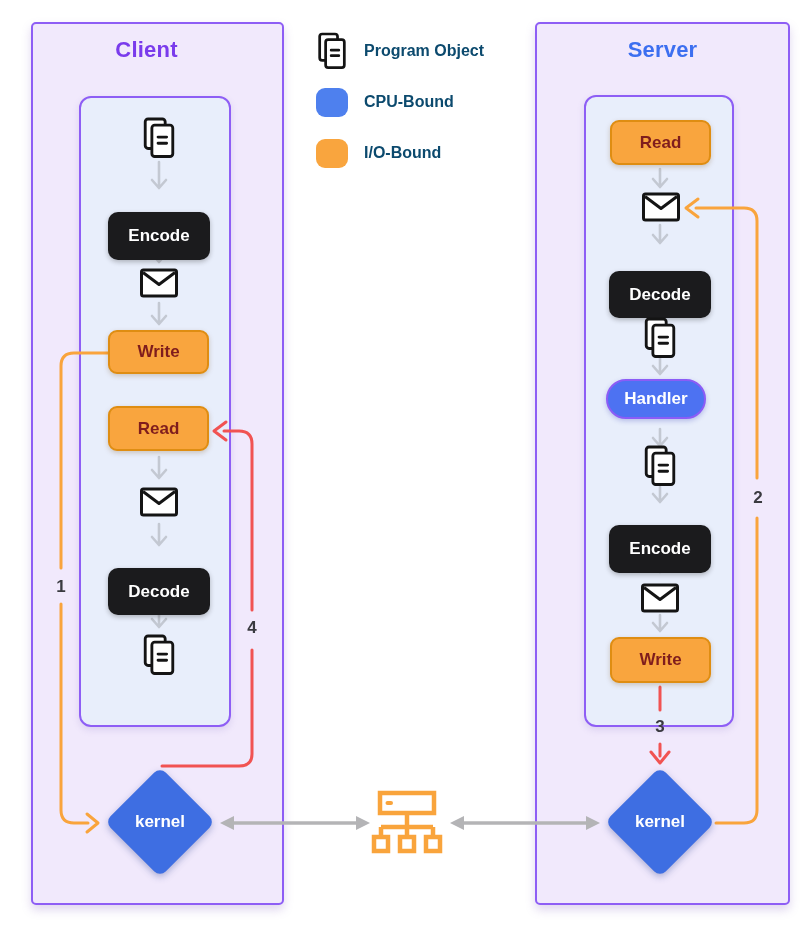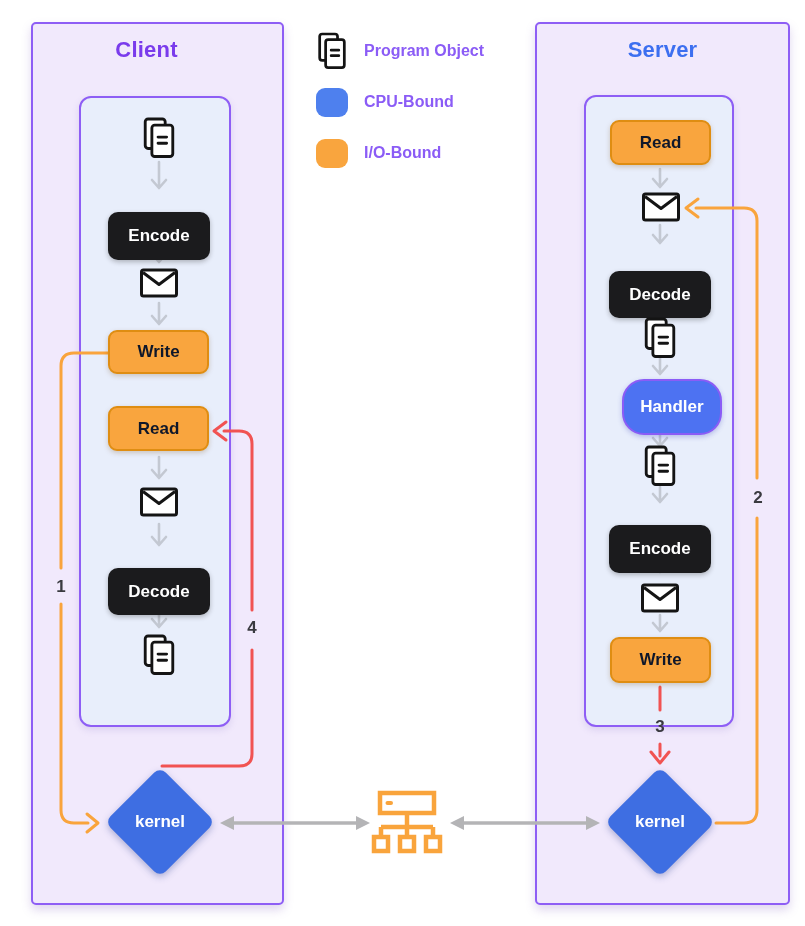--- a/index.html
+++ b/index.html
@@ -17,41 +17,41 @@
 
   .inner-box{position:absolute;background:#e8eefb;border:2.5px solid #8e5ef5;border-radius:12px;
              box-shadow:0 3px 7px rgba(120,100,190,.18);box-sizing:border-box;}
   .inner-box.client{left:79px;top:96px;width:152px;height:631px;}
   .inner-box.server{left:584px;top:95px;width:150px;height:632px;}
 
   
   .op{position:absolute;display:flex;align-items:center;justify-content:center;
       font-weight:700;font-size:17px;box-sizing:border-box;}
   .op-black{background:#1b1b1d;color:#ffffff;border-radius:10px;box-shadow:0 2px 5px rgba(20,20,20,.28);margin-top:20px;}
-  .op-orange{background:#f9a53e;color:#0f172a;border:2.5px solid #df8d12;border-radius:9px;
+  .op-orange{background:#f9a53e;color:#7f1d1d;border:2.5px solid #df8d12;border-radius:9px;
              box-shadow:0 2px 5px rgba(120,70,10,.25);}
   .op-handler{background:#4d72f2;color:#ffffff;border:2.5px solid #8b5cf6;border-radius:22px;
               box-shadow:0 2px 5px rgba(60,70,190,.3);}
 
   .icon-node{position:absolute;}
 
   
   .kernel{position:absolute;width:78px;height:78px;background:#3e6ee2;border-radius:8px;
           transform:rotate(45deg);box-shadow:2px 2px 7px rgba(40,60,140,.35);}
   .kernel-label{position:absolute;inset:0;display:flex;align-items:center;justify-content:center;
                 transform:rotate(-45deg);color:#ffffff;font-weight:700;font-size:17px;}
 
   
   .seq{position:absolute;transform:translate(-50%,-50%);font-weight:700;font-size:17px;color:#3a3a40;}
 
   
   .legend{position:absolute;left:310px;top:30px;}
   .legend-row{display:flex;align-items:center;height:42px;margin-bottom:9px;}
   .legend-icon{width:44px;display:flex;align-items:center;justify-content:center;}
-  .legend-label{margin-left:10px;font-weight:700;font-size:16px;color:#8b5cf6;}
+  .legend-label{margin-left:10px;font-weight:700;font-size:16px;color:#0c4a6e;}
   .swatch{width:32px;height:29px;border-radius:9px;}
   .swatch.blue{background:#4e80ee;}
   .swatch.orange{background:#f9a53e;}
   .swatch.black{background:#1b1b1d;}
 
   svg{display:block;}
   .overlay{position:absolute;left:0;top:0;pointer-events:none;}
 </style>
 </head>
 <body>
@@ -171,21 +171,21 @@
     </svg>
   </div>
   <div class="op op-black" style="left:609px;top:251px;width:102px;height:47px;">Decode</div>
   <div class="icon-node" style="left:641px;top:316px;">
     <svg width="38" height="44" viewBox="0 0 40 46" fill="none" stroke="#141414" stroke-width="3" stroke-linecap="round">
       <rect x="5.5" y="3" width="21" height="31" rx="3" fill="#ffffff"></rect>
       <rect x="12.5" y="9.5" width="22" height="33" rx="3" fill="#ffffff"></rect>
       <path d="M19,22 H28 M19,28.5 H28"></path>
     </svg>
   </div>
-  <div class="op op-handler" style="left:622px;top:379px;width:100px;height:56px;">Handler</div>
+  <div class="op op-handler" style="left:606px;top:379px;width:100px;height:40px;">Handler</div>
   <div class="icon-node" style="left:641px;top:444px;">
     <svg width="38" height="44" viewBox="0 0 40 46" fill="none" stroke="#141414" stroke-width="3" stroke-linecap="round">
       <rect x="5.5" y="3" width="21" height="31" rx="3" fill="#ffffff"></rect>
       <rect x="12.5" y="9.5" width="22" height="33" rx="3" fill="#ffffff"></rect>
       <path d="M19,22 H28 M19,28.5 H28"></path>
     </svg>
   </div>
   <div class="op op-black" style="left:609px;top:505px;width:102px;height:48px;">Encode</div>
   <div class="icon-node" style="left:640px;top:582px;">
     <svg width="40" height="32" viewBox="0 0 40 32" fill="none" stroke="#141414" stroke-width="3" stroke-linejoin="round">

